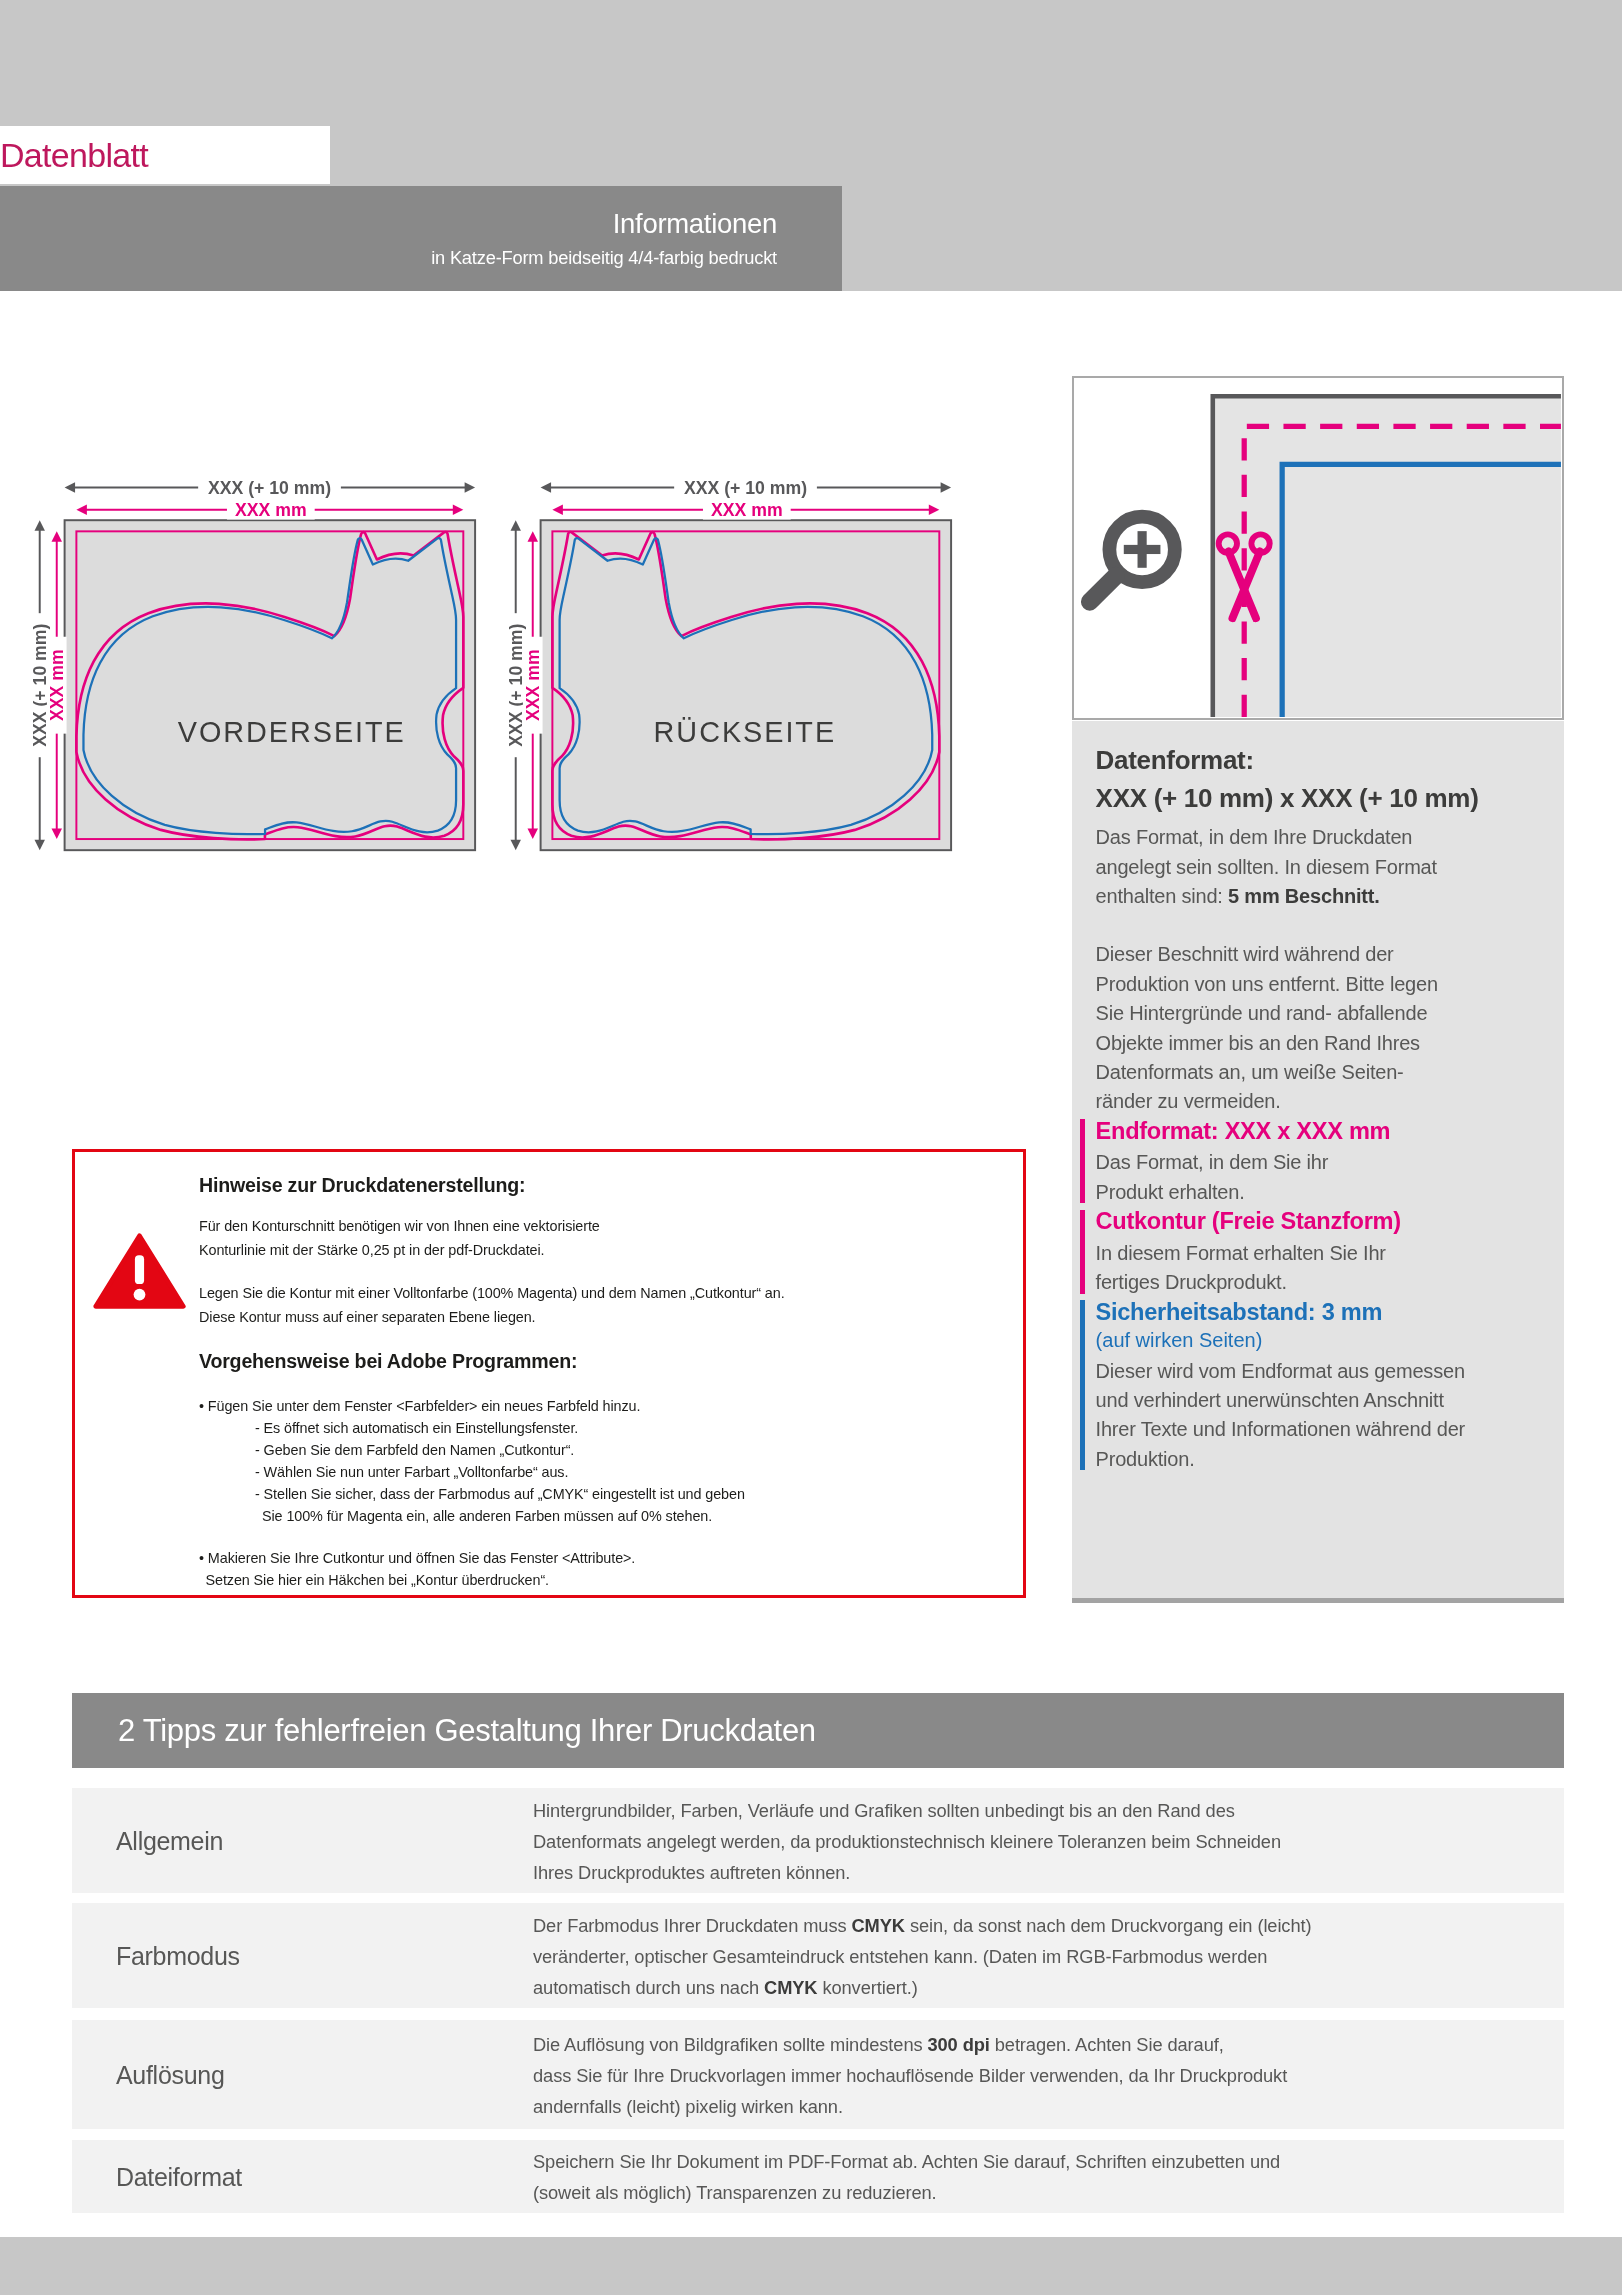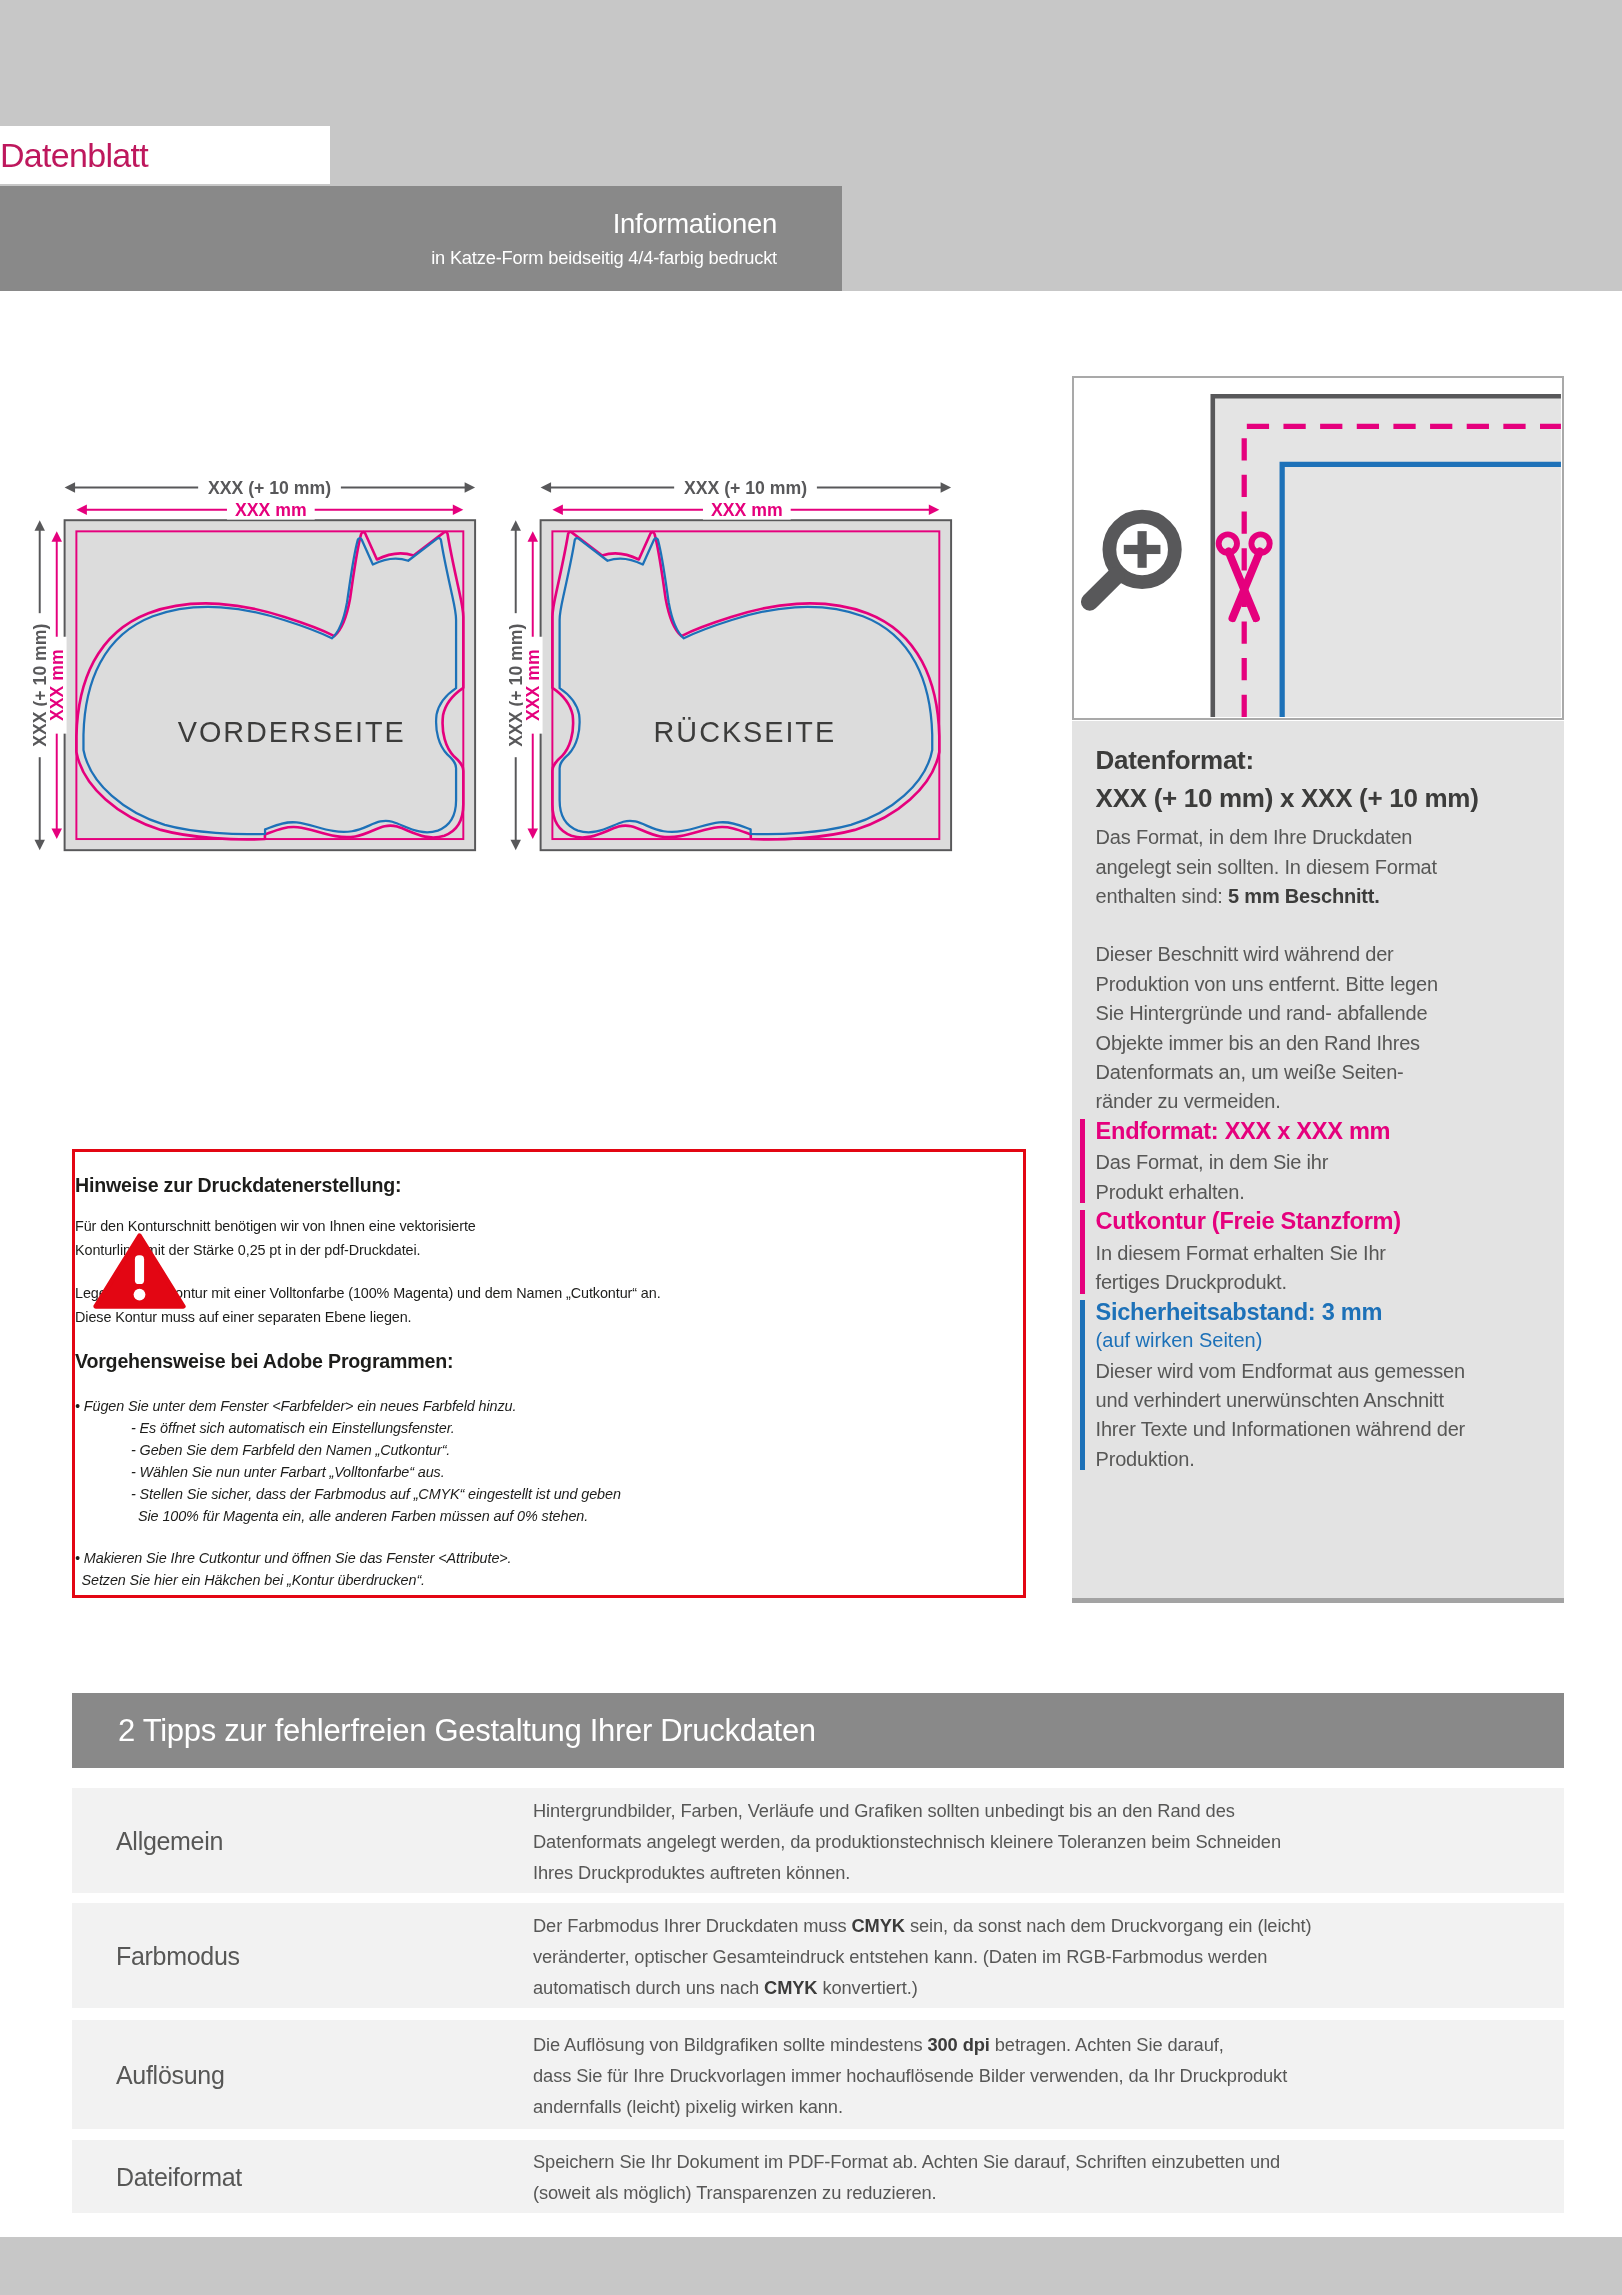--- a/index.html
+++ b/index.html
@@ -16,25 +16,25 @@
         padding-right:65px;box-sizing:border-box;gap:7.9px;}
   .product-title{font-size:27.5px;color:#ffffff;letter-spacing:-0.3px;}
   .product-subtitle{font-size:18.3px;color:#ffffff;letter-spacing:-0.2px;}
   
   svg text{font-family:"Liberation Sans","DejaVu Sans",sans-serif;}
   .dim-label{font-size:27px;font-weight:600;}
   .side-label{font-size:44px;letter-spacing:3px;fill:#3c3c3b;}
   
   .notes-box{left:72px;top:1149px;width:954px;height:449px;background:#ffffff;
         border:3.9px solid #e30613;box-sizing:border-box;}
-  .notes-content{padding-top:22px;color:#1d1d1b;}
+  .notes-content{margin-left:124px;padding-top:22px;color:#1d1d1b;}
   .notes-title{font-size:19.6px;font-weight:bold;letter-spacing:-0.2px;}
   .notes-p{font-size:14.4px;line-height:23.6px;white-space:pre-line;margin-top:18.3px;letter-spacing:-0.1px;}
   .notes-sub{font-size:19.6px;font-weight:bold;margin-top:21px;letter-spacing:-0.2px;}
-  .steps{margin-top:22px;font-size:14.4px;letter-spacing:-0.1px;font-style:italic;}
+  .steps{margin-top:22px;font-size:14.4px;letter-spacing:-0.1px;}
   .step{line-height:22px;}
   .ind1{margin-left:56px;}
   .ind2{margin-left:63px;}
   .ind3{margin-left:6.5px;}
   .step-gap{margin-top:19.6px;}
   .warn-tri{left:18.3px;top:81px;}
   
   .zoom-box{left:1072px;top:376px;width:492px;height:344px;background:#ffffff;
         border:2.6px solid #a9a9a9;box-sizing:border-box;}
   

